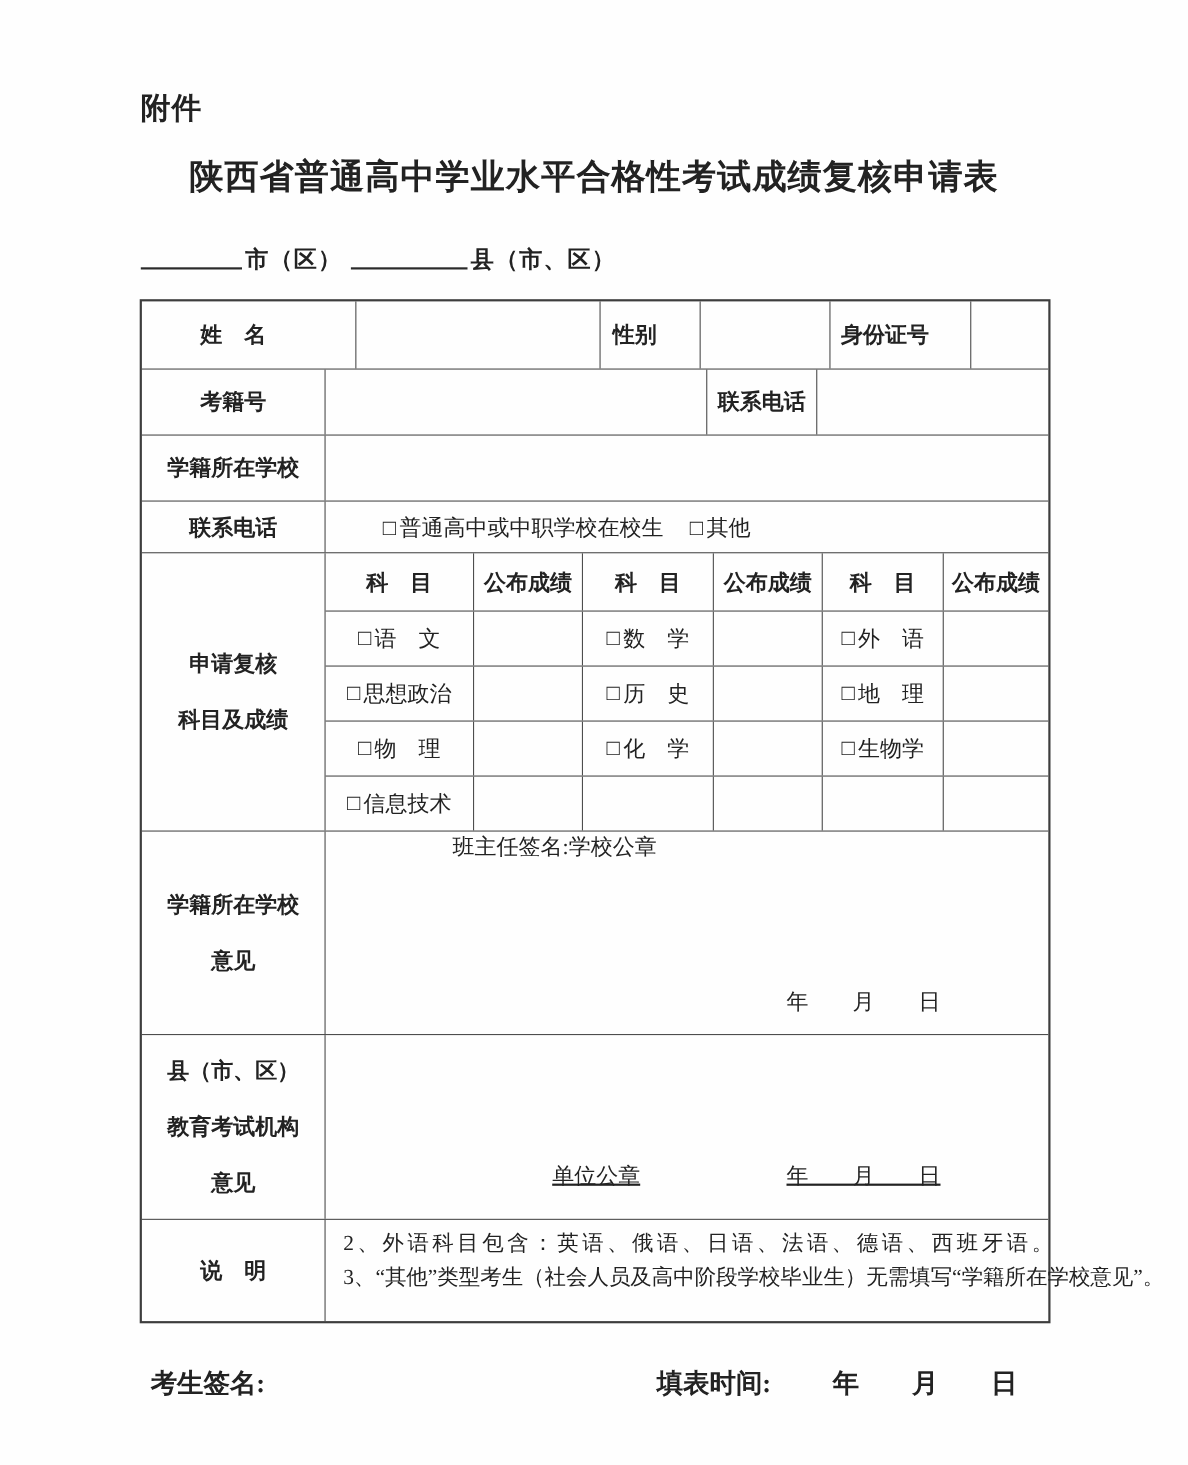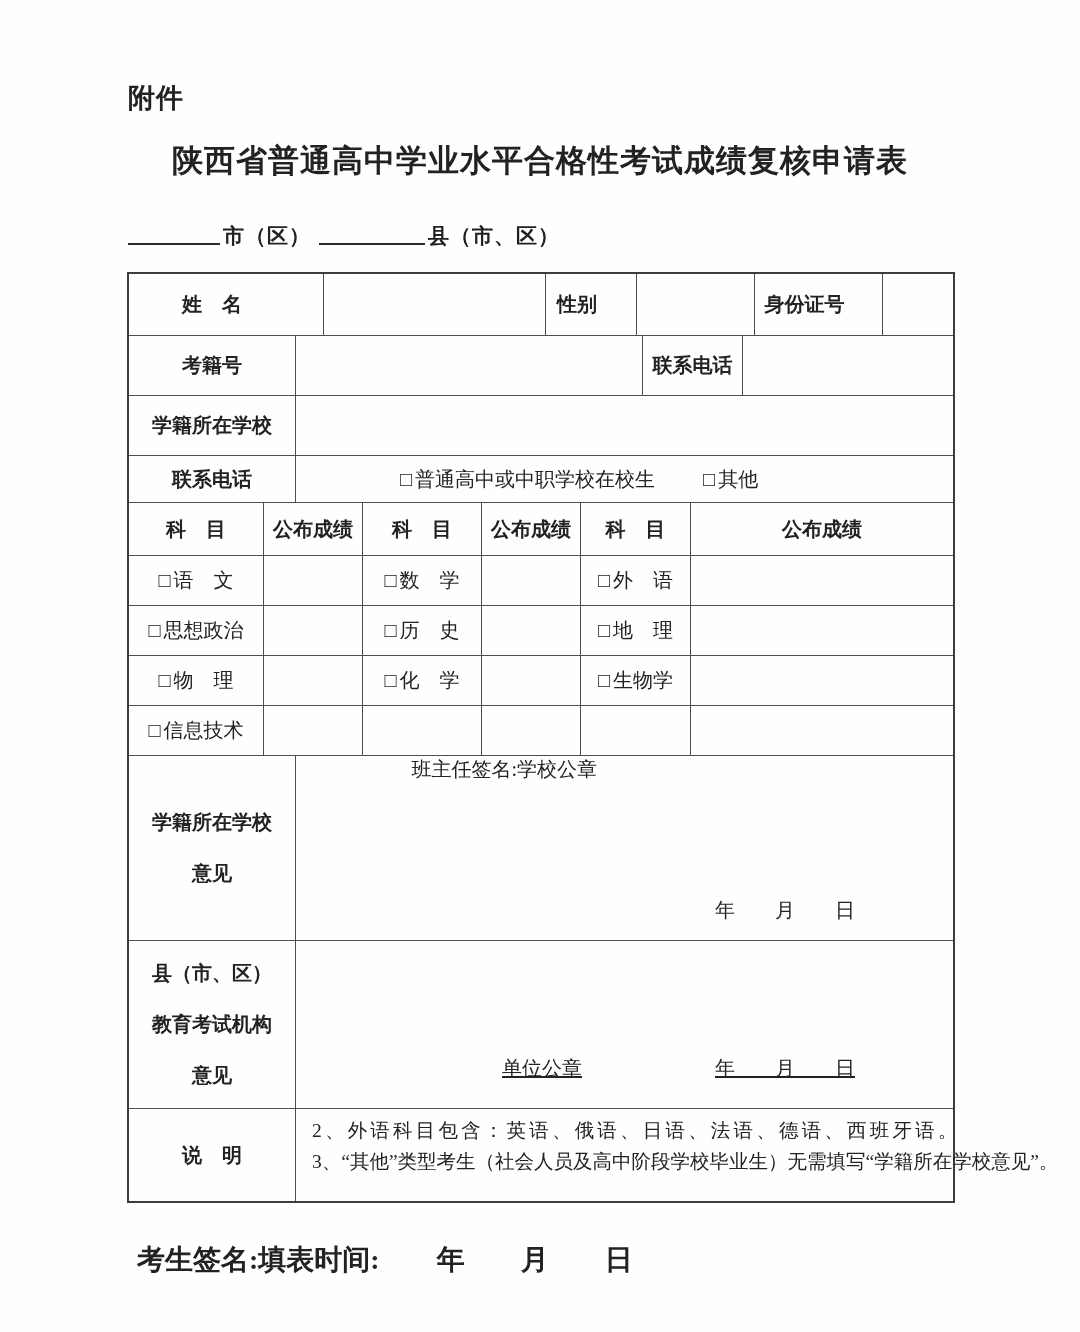--- a/index.html
+++ b/index.html
@@ -74,21 +74,21 @@
   .w194 { flex: 0 0 194px; }
   .w63  { flex: 0 0 63px; }
   .w90  { flex: 0 0 90px; }
   .w100 { flex: 0 0 100px; }
   .w347 { flex: 0 0 347px; }
   .grow { flex: 1 1 auto; }
 
   .type-cell {
     flex: 1; display: flex; align-items: center;
     justify-content: flex-start;
-    padding-left: 104px; gap: 48px;
+    padding-left: 52px; gap: 24px;
   }
   .cb { margin-right: 3px; }
 
   
   .subgrid { flex: 1; display: flex; flex-direction: column; }
   .subrow { display: flex; flex: 1; }
   .subrow + .subrow { border-top: 1px solid #4d4d4d; }
   .subrow > * + * { border-left: 1px solid #4d4d4d; }
   .subhead { flex: 0 0 52px; }
   .s1 { flex: 0 0 134px; }
@@ -119,22 +119,22 @@
 
   
   .notes-body { flex: 1; padding: 7px 10px 4px 16px; font-size: 19.5px; }
   .note-line { line-height: 30.5px; white-space: nowrap; }
   .note-line:first-child { letter-spacing: 3.2px; }
 
   
   .footer {
     width: 788px;
     margin: 38px 0 0 137px;
-    display: flex; justify-content: flex-start;
-    font-size: 28px; font-weight: 700;
+    display: flex; justify-content: space-between;
+    font-size: 24px; font-weight: 700;
   }
   .footer-date { margin-left: 50px; }
 </style>
 </head>
 <body>
 
 <div class="page">
 
   <div class="attachment">附件</div>
 
@@ -169,20 +169,24 @@
 
     <div class="band h-d">
       <div class="c col-label">联系电话</div>
       <div class="type-cell">
         <span><span class="cb">□</span><span>普通高中或中职学校在校生</span></span>
         <span><span class="cb">□</span><span>其他</span></span>
       </div>
     </div>
 
     <div class="band h-e">
+      <div class="col-label">
+        <div>申请复核</div>
+        <div>科目及成绩</div>
+      </div>
       <div class="subgrid">
         <div class="subrow subhead">
           <div class="c s1 lbl">科　目</div>
           <div class="c s2 lbl">公布成绩</div>
           <div class="c s3 lbl">科　目</div>
           <div class="c s4 lbl">公布成绩</div>
           <div class="c s5 lbl">科　目</div>
           <div class="c s6 lbl">公布成绩</div>
         </div>
         <div class="subrow">

